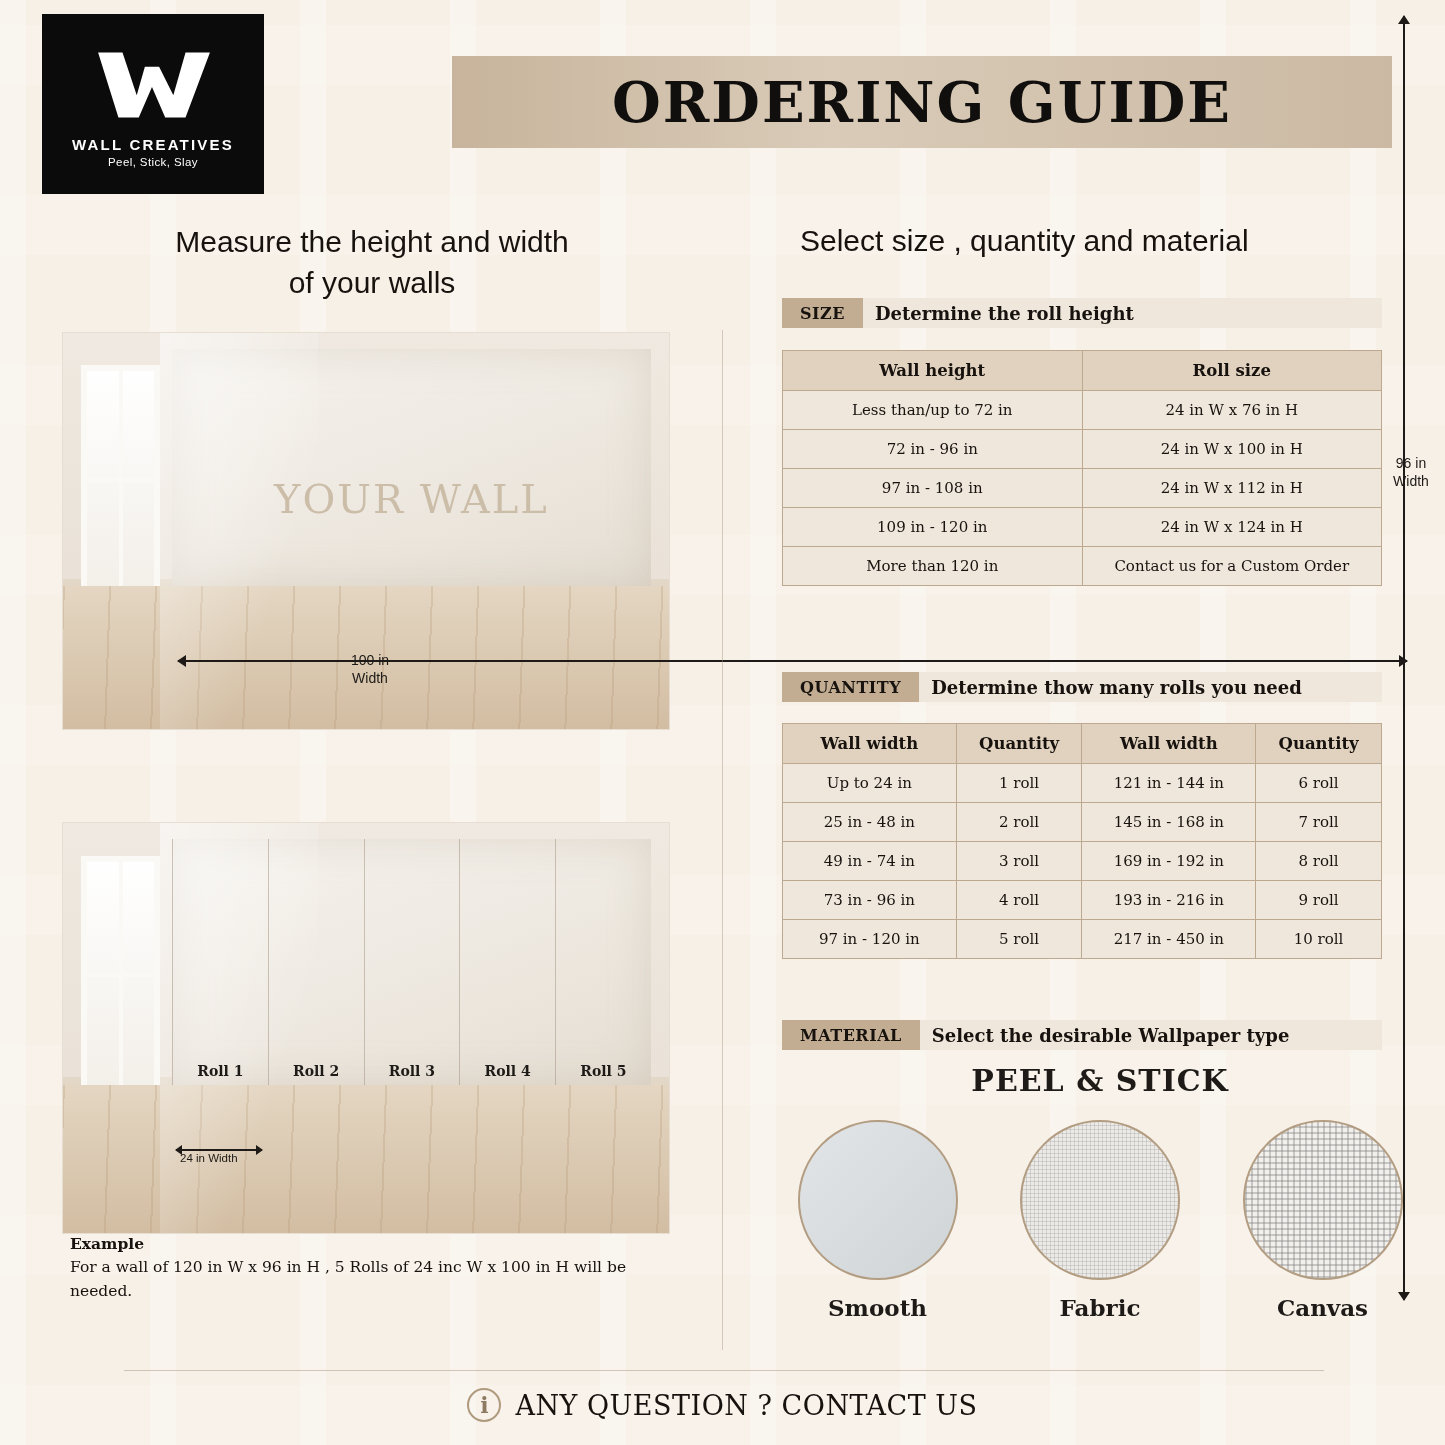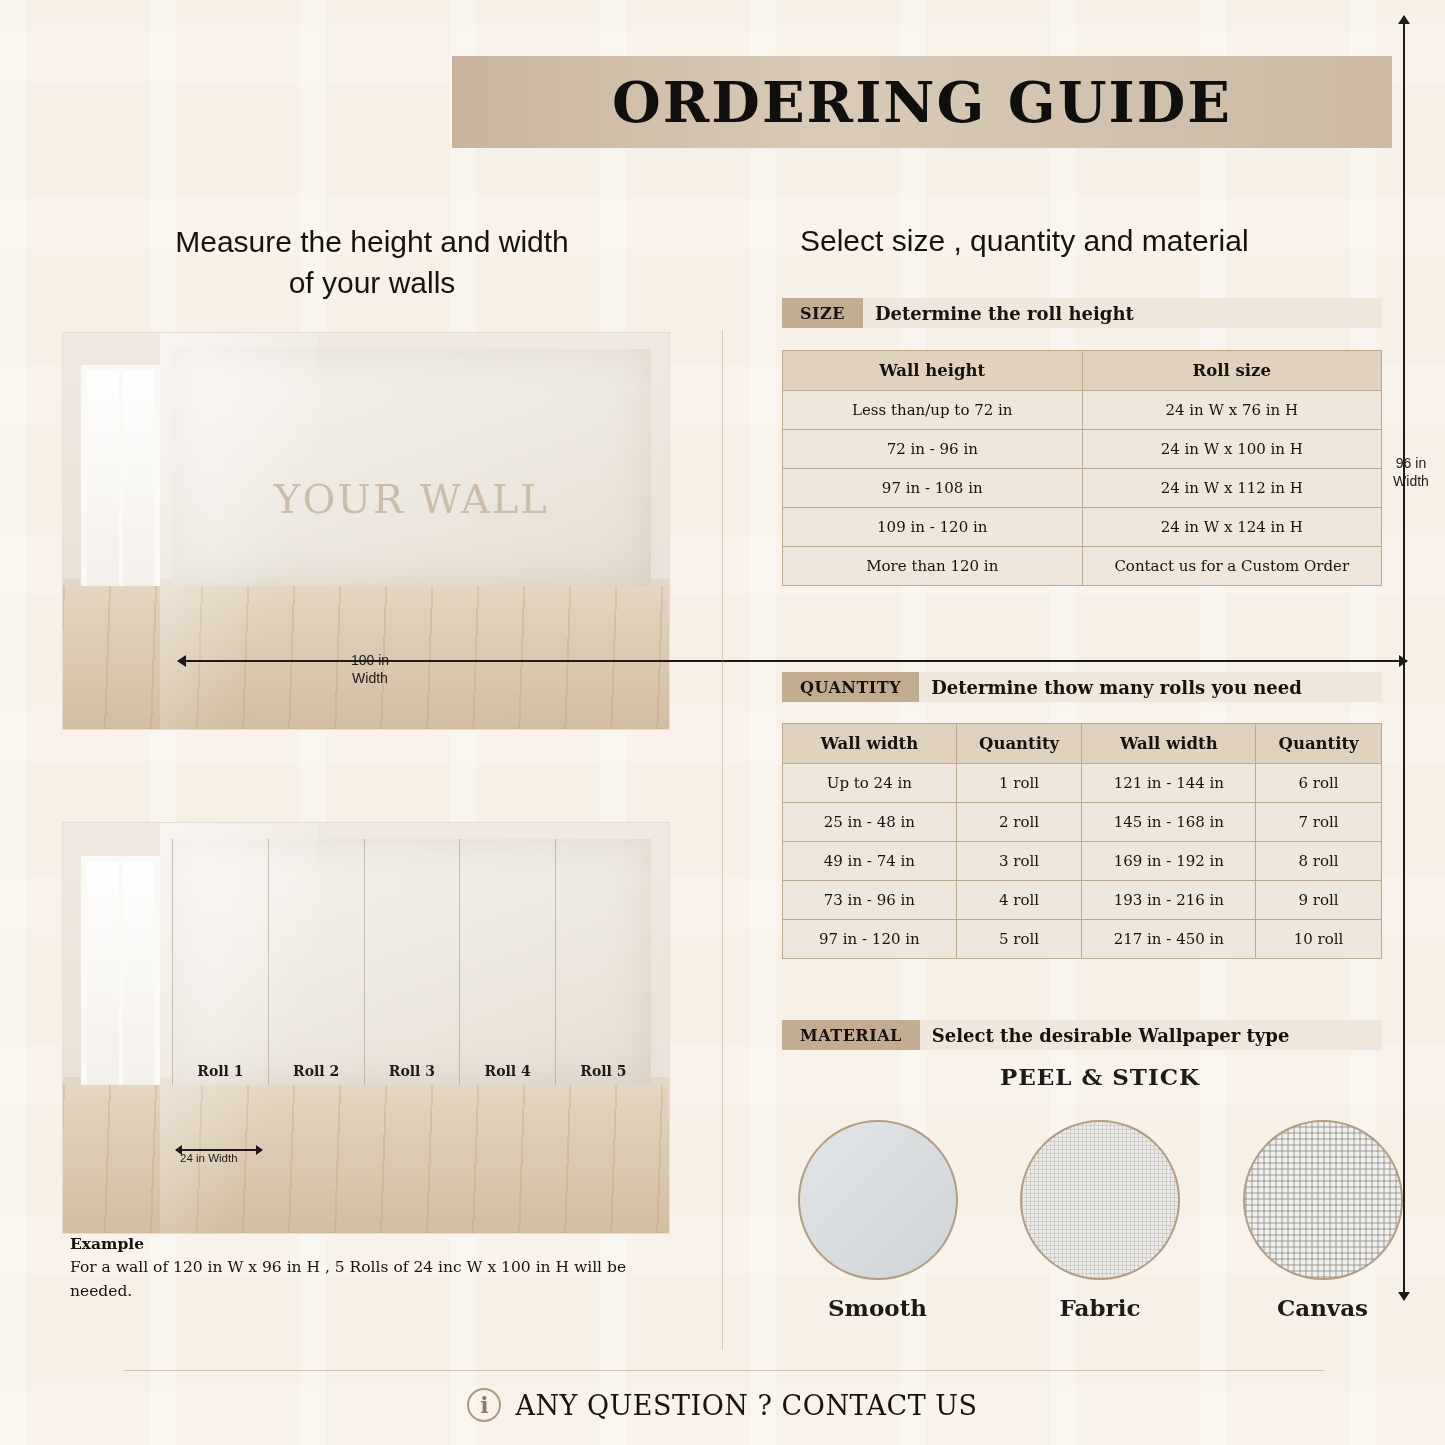--- a/index.html
+++ b/index.html
@@ -191,21 +191,21 @@
   }
   table.grid th{
     background:#e0d2bf; font-size:16.5px; font-weight:700; padding:10px 4px;
   }
   table.grid td{
     background:#efe7dc; font-size:15px; padding:10px 4px;
   }
 
   .peel-title{
     position:absolute; left:800px; top:1063px; width:600px; text-align:center;
-    font-family:"DejaVu Serif", serif; font-weight:700; font-size:23px; letter-spacing:1px;
+    font-family:"DejaVu Serif", serif; font-weight:700; font-size:30px; letter-spacing:1px;
   }
   .swatches{
     position:absolute; left:790px; top:1120px; width:620px;
     display:flex; justify-content:space-between;
   }
   .swatch-wrap{ width:175px; text-align:center; }
   .swatch{
     width:160px; height:160px; border-radius:50%;
     border:2px solid #b39d82; margin:0 auto;
   }
@@ -242,20 +242,27 @@
   .footer-text{
     font-family:"DejaVu Serif", serif; font-size:27px; letter-spacing:.5px; color:#17120e;
   }
 </style>
 </head>
 <body>
 
 <div class="page">
   <div class="bg-pattern"></div>
 
+  <div class="logo-box">
+    <svg class="logo-mark" viewBox="0 0 120 76">
+      <path d="M6 6 L30 6 L44 48 L52 20 L66 20 L80 48 L92 6 L116 6 L92 70 L72 70 L59 40 L46 70 L26 70 Z" fill="#ffffff"></path>
+    </svg>
+    <div class="logo-name">WALL CREATIVES</div>
+    <div class="logo-tag">Peel, Stick, Slay</div>
+  </div>
 
   <div class="title-bar">
     <h1>ORDERING GUIDE</h1>
   </div>
 
   <div class="left-head">
     <div>Measure the height and width</div>
     <div>of your walls</div>
   </div>
 

